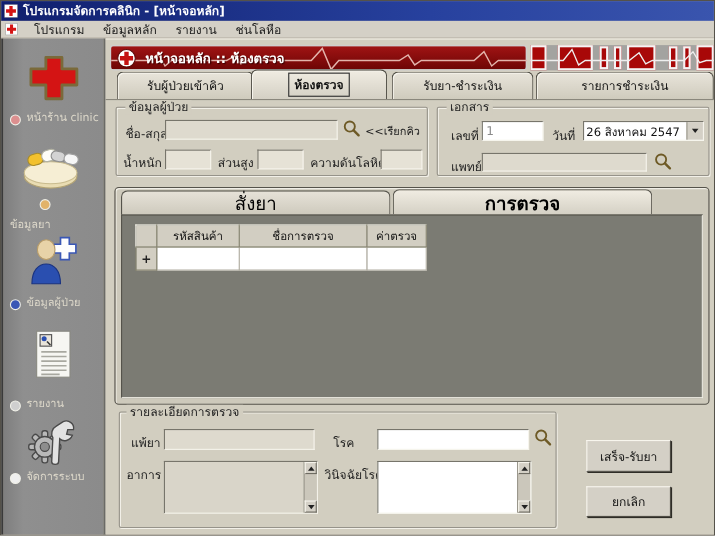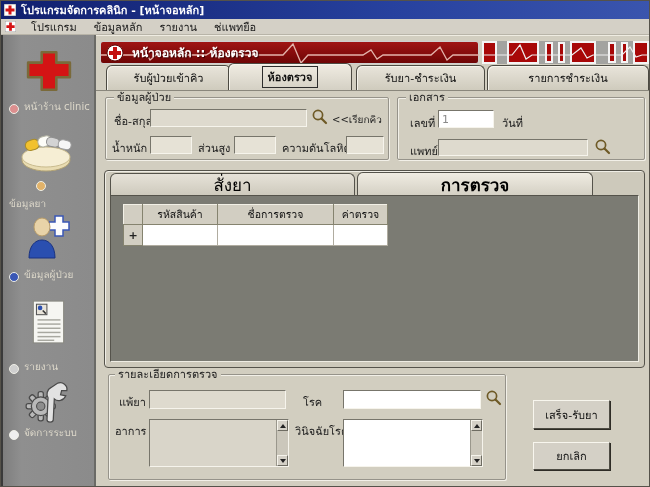--- a/index.html
+++ b/index.html
@@ -76,21 +76,21 @@
   </div>
 
   <div class="menubar">
     <svg width="11" height="11" viewBox="0 0 12 12">
         <rect width="12" height="12" fill="#fff" stroke="#999"></rect>
         <path d="M4.5 1.5 h3 v3 h3 v3 h-3 v3 h-3 v-3 h-3 v-3 h3 z" fill="#d41414"></path>
       </svg>
     <span class="mitem">โปรแกรม</span>
     <span class="mitem">ข้อมูลหลัก</span>
     <span class="mitem">รายงาน</span>
-    <span class="mitem">ช่แพทยือ</span>
+    <span class="mitem">ช่นโลหือ</span>
   </div>
 
   <div class="sidebar">
 
     <div class="sideicon" style="left:22px;top:14px;">
       <svg width="48" height="44" viewBox="0 0 46 42">
           <path d="M16 3 h14 v10 h13 v14 h-13 v12 h-14 v-12 h-13 v-14 h13 z" fill="#d41414" stroke="#7a6a3a" stroke-width="2.5" stroke-linejoin="round"></path>
         </svg>
     </div>
     <div class="siderow" style="top:64px;">
@@ -227,20 +227,26 @@
       <input class="field" style="left: 128px; top: 38px; width: 42px; height: 18px; background: rgb(230, 226, 214);" readonly="">
       <span class="flabel" style="left:176px;top:41px;">ความดันโลหิต</span>
       <input class="field" style="left: 240px; top: 38px; width: 38px; height: 18px; background: rgb(230, 226, 214);" readonly="">
     </div>
 
     <div class="group" style="left:301px;top:61px;width:248px;height:63px;">
       <span class="gtitle">เอกสาร</span>
       <span class="flabel" style="left:12px;top:16px;">เลขที่</span>
       <input class="field" style="left: 40px; top: 12px; width: 56px; height: 18px; color: rgb(138, 138, 138);" readonly="" value="1">
       <span class="flabel" style="left:104px;top:16px;">วันที่</span>
+      <div class="dselect" style="left:132px;top:12px;width:110px;height:18px;">
+        <div class="dtext">26  สิงหาคม   2547</div>
+        <div class="dropbtn">
+            <span class="arrow-down"></span>
+          </div>
+      </div>
       <span class="flabel" style="left:12px;top:44px;">แพทย์</span>
       <input class="field gray" style="left: 40px; top: 41px; width: 150px; height: 17px;" readonly="">
       <span class="mag" style="left:196px;top:40px;">
         <svg width="17" height="17" viewBox="0 0 17 17">
             <circle cx="7" cy="7" r="4.6" fill="none" stroke="#6e5a26" stroke-width="1.7"></circle>
             <line x1="10.5" y1="10.5" x2="15" y2="15" stroke="#6e5a26" stroke-width="2.2" stroke-linecap="round"></line>
           </svg>
       </span>
     </div>
 

